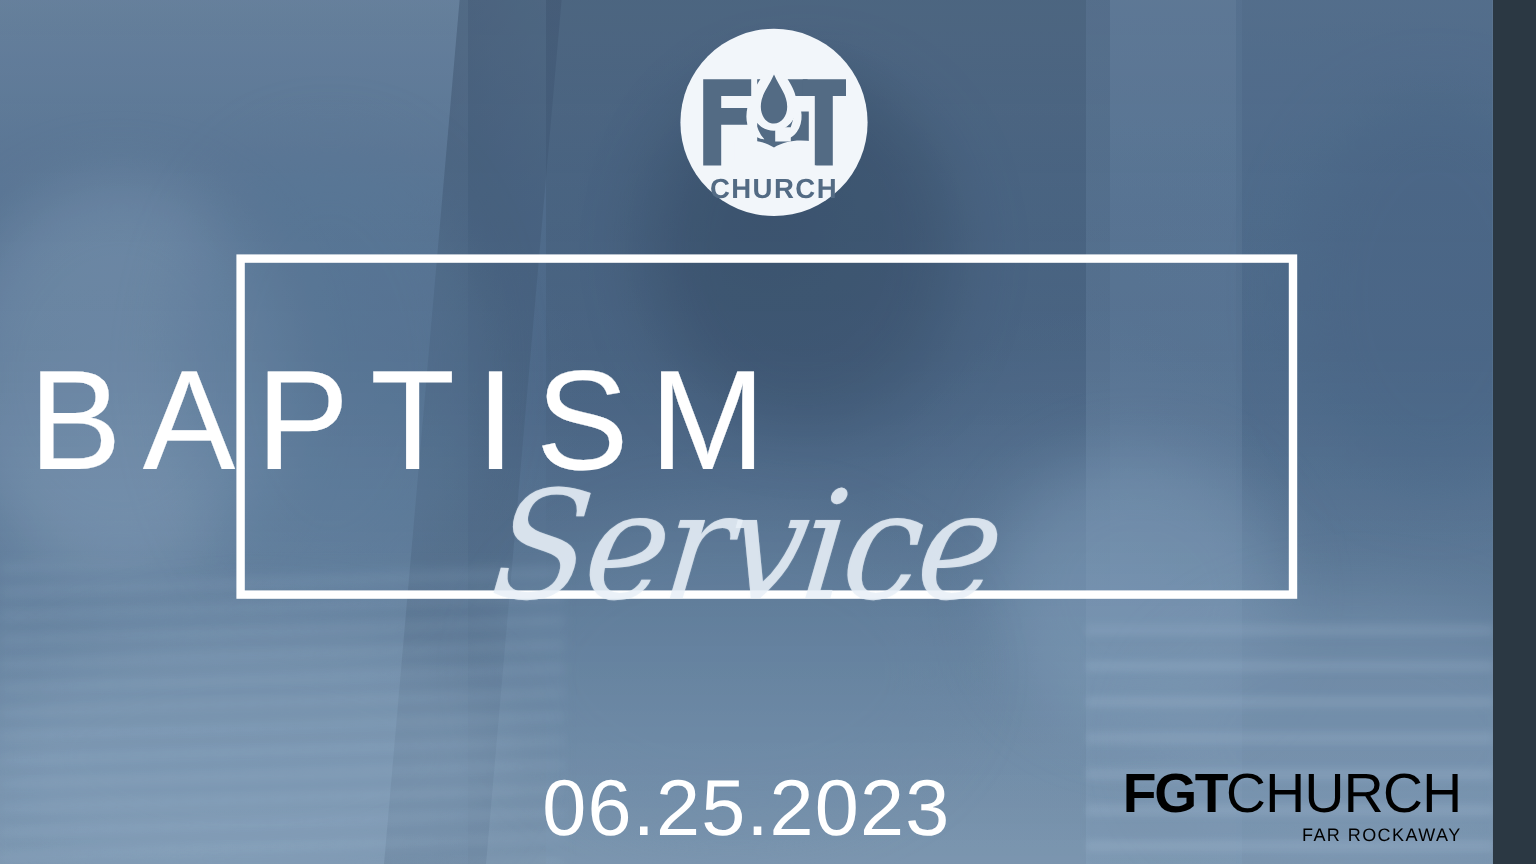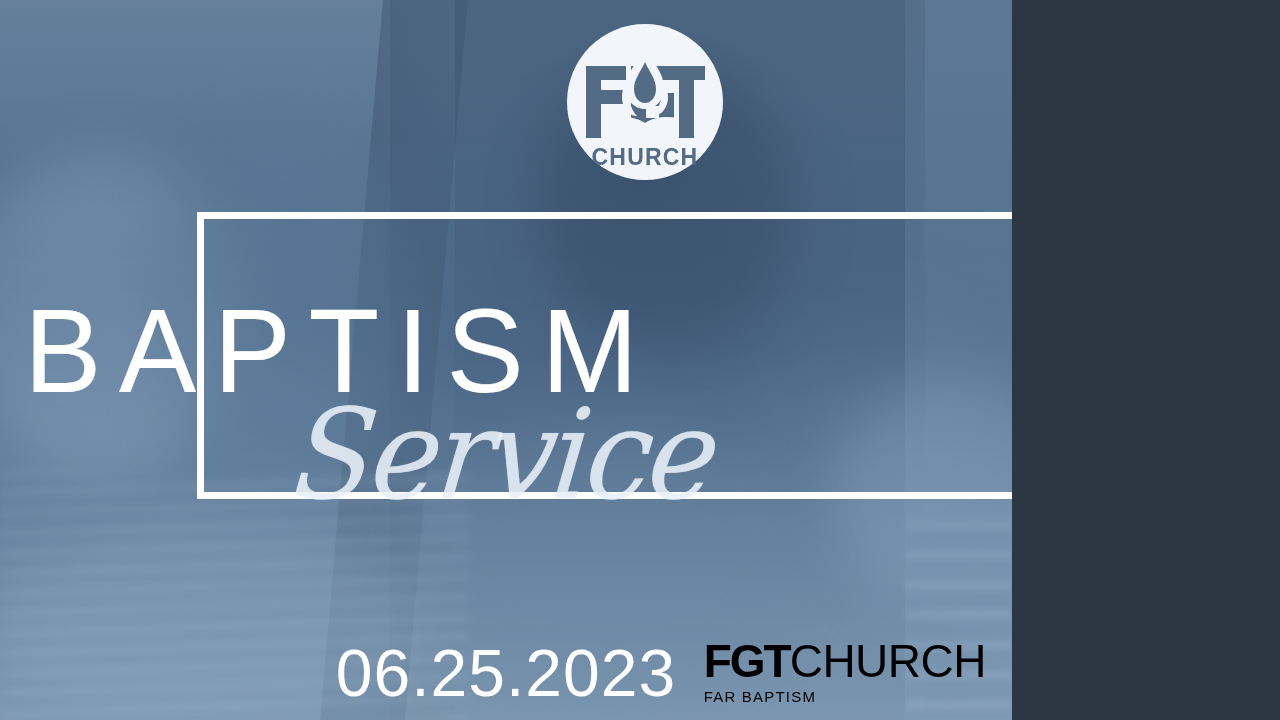--- a/index.html
+++ b/index.html
@@ -2,21 +2,21 @@
 <html><head>
 <meta charset="utf-8">
 <style>
   html, body {
     margin: 0;
     padding: 0;
     background: #2b3843;
   }
   #stage {
     position: relative;
-    width: 1012px;
+    width: 1244px;
     height: 720px;
     overflow: hidden;
     font-family: "Liberation Sans", sans-serif;
     background: #6f8ba7;
     user-select: none;
   }
 
   
   .bg-layer {
     position: absolute;
@@ -159,20 +159,21 @@
     line-height: 1;
     font-weight: 300;
     letter-spacing: 1px;
   }
 
   
   .logo-bottom {
     position: absolute;
     right: 26px;
     bottom: 16px;
+    text-align: right;
     color: #000000;
     line-height: 1;
   }
   .lb-row {
     display: block;
     font-size: 46px;
     line-height: .95;
     white-space: nowrap;
   }
   .lb-fgt {
@@ -258,16 +259,16 @@
   <div class="script-wrap">
     <span class="script">Service</span>
   </div>
 
   <div class="date-wrap">
     <span class="date">06.25.2023</span>
   </div>
 
   <div class="logo-bottom">
     <span class="lb-row"><span class="lb-fgt">FGT</span><span class="lb-church">CHURCH</span></span>
-    <span class="lb-sub">FAR BAPTISM</span>
+    <span class="lb-sub">FAR ROCKAWAY</span>
   </div>
 
 </div>
 
 </body></html>

